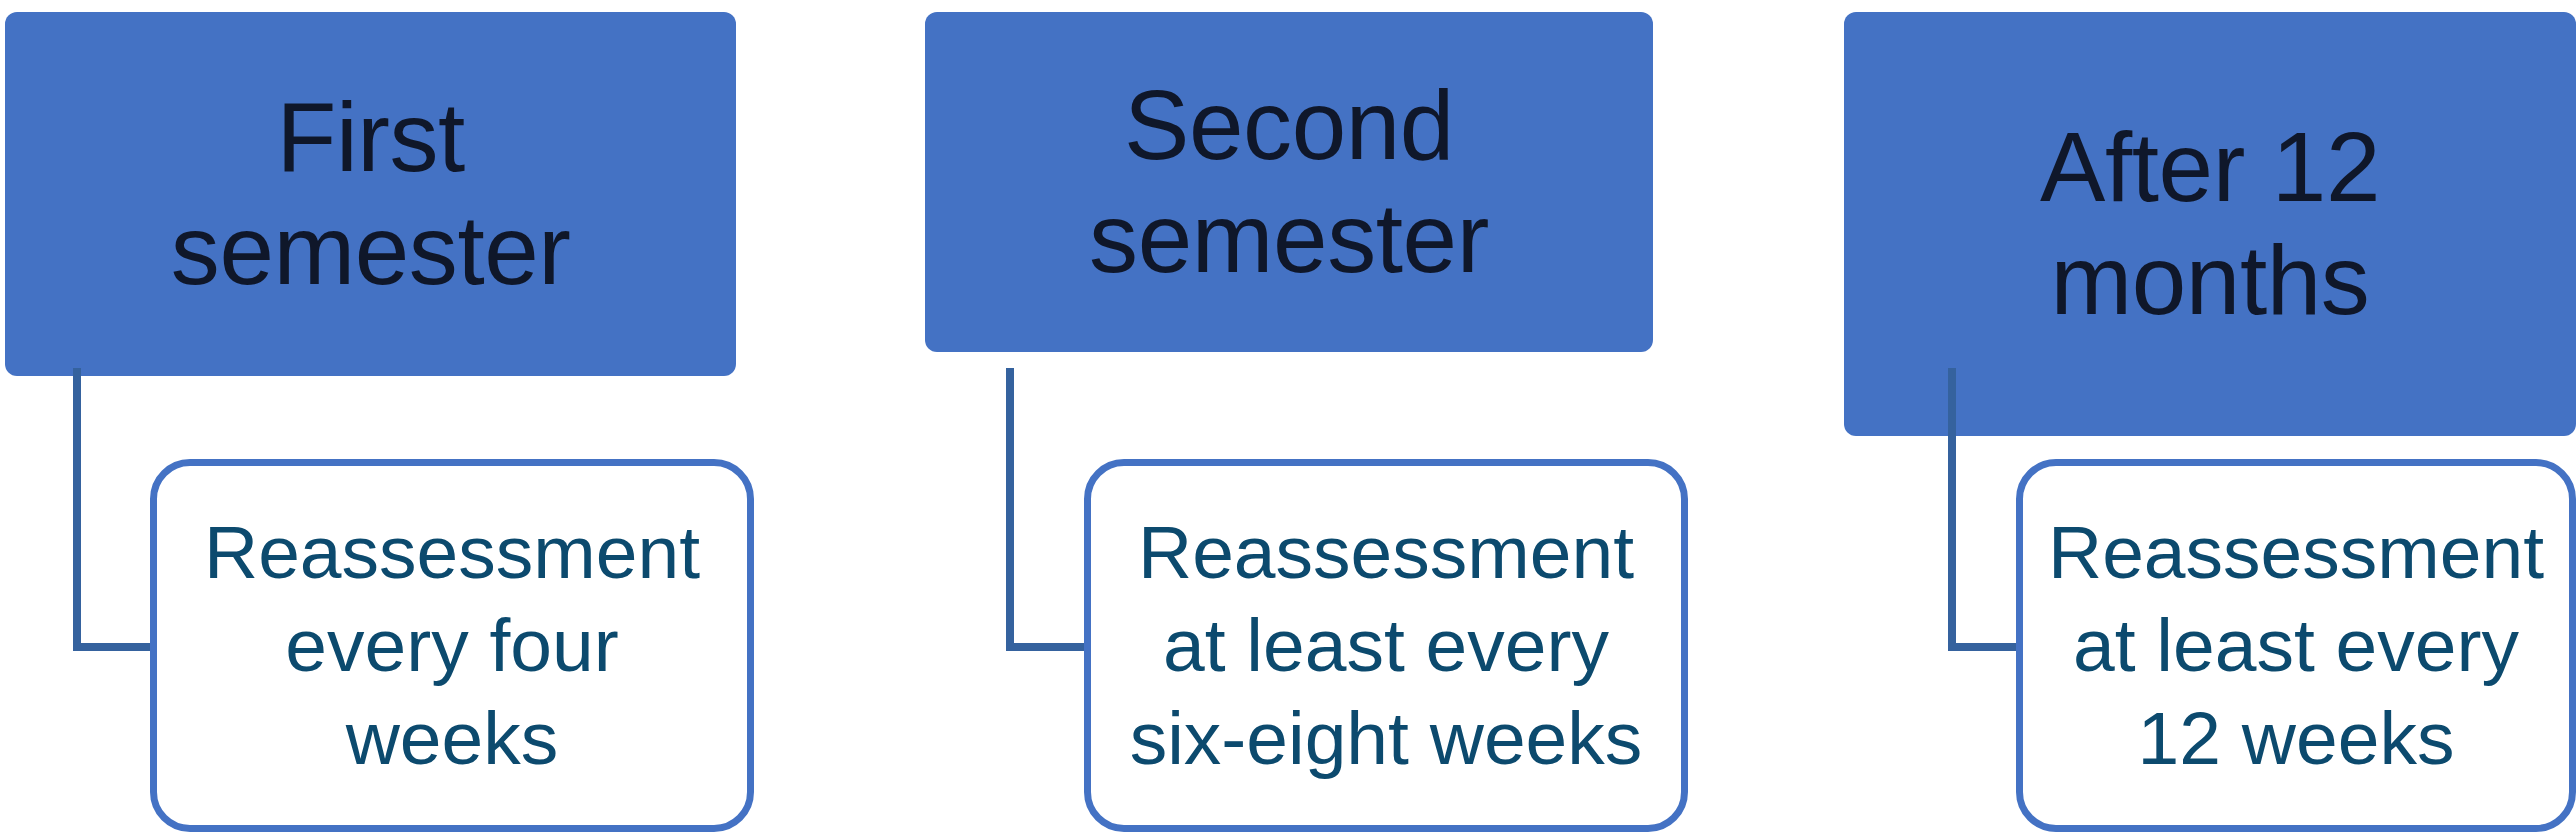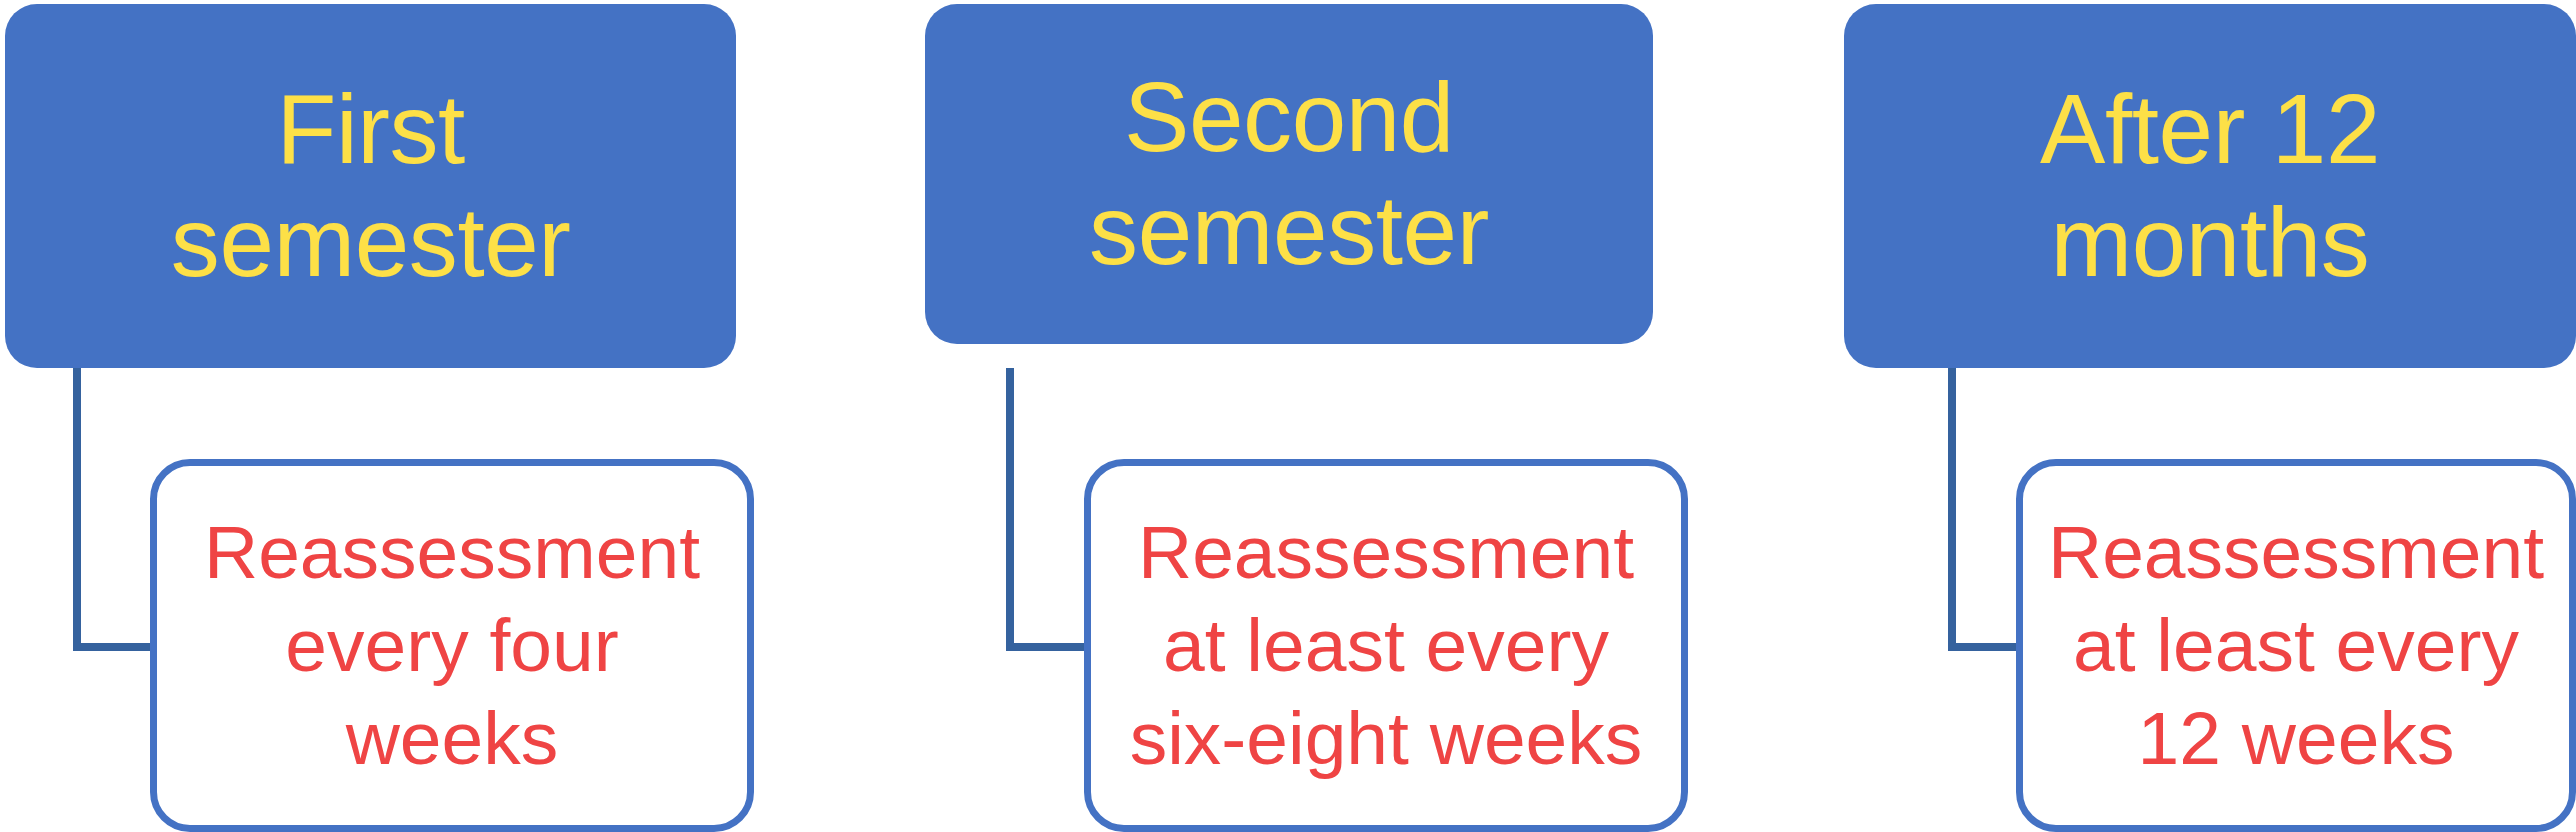--- a/index.html
+++ b/index.html
@@ -19,46 +19,47 @@
     width: 2576px;
     height: 832px;
     background: #ffffff;
   }
 
   
   .stage-box {
     position: absolute;
     box-sizing: border-box;
     background: #4472C4;
-    border-radius: 32px;
+    border-radius: 12px;
     display: flex;
     align-items: center;
     justify-content: center;
     text-align: center;
-    color: #fde047;
+    color: #0f172a;
     font-size: 98px;
     line-height: 1.16;
     font-weight: 400;
     letter-spacing: -0.4px;
     padding: 0 12.2px;
     white-space: pre-line;
+    margin-top: 8px;
   }
 
   
   .detail-box {
     position: absolute;
     box-sizing: border-box;
     background: #FFFFFF;
     border: 7px solid #4472C4;
     border-radius: 40px;
     display: flex;
     align-items: center;
     justify-content: center;
     text-align: center;
-    color: #ef4444;
+    color: #0c4a6e;
     font-size: 75px;
     line-height: 1.24;
     font-weight: 400;
     padding: 0 15.7px;
     white-space: pre-line;
   }
 
   
   .connector {
     position: absolute;
@@ -74,21 +75,21 @@
   .connector .harm {
     position: absolute;
     left: 0;
     height: 7.8px;
     background: #35629E;
   }
 
   
   #stage-box-0  { left: 5.2px;    top: 4.4px;   width: 731px; height: 364px; }
   #stage-box-1  { left: 925px; top: 4.4px;   width: 728px; height: 340px; }
-  #stage-box-2  { left: 1844px; top: 4.4px;   width: 732px; height: 364px; }
+  #stage-box-2  { left: 1844px; top: 4.4px;   width: 732px; height: 424px; }
 
   #detail-box-0 { left: 150px;  top: 459px; width: 604px; height: 373px; }
   #detail-box-1 { left: 1084px; top: 459px; width: 604px; height: 373px; }
   #detail-box-2 { left: 2016px; top: 459px; width: 560px; height: 373px; }
 
   #connector-0 { left: 73px;   top: 368px; width: 84px;  height: 283px; }
   #connector-0 .vstem { height: 283px; }
   #connector-0 .harm  { top: 275px; width: 84px; }
 
   #connector-1 { left: 1006px; top: 368px; width: 84px;  height: 283px; }

